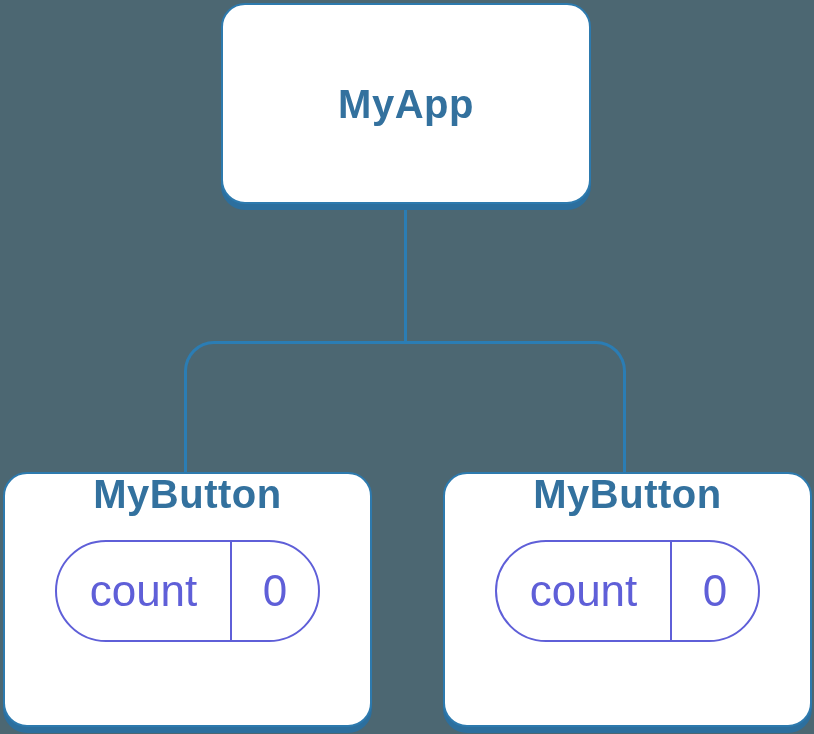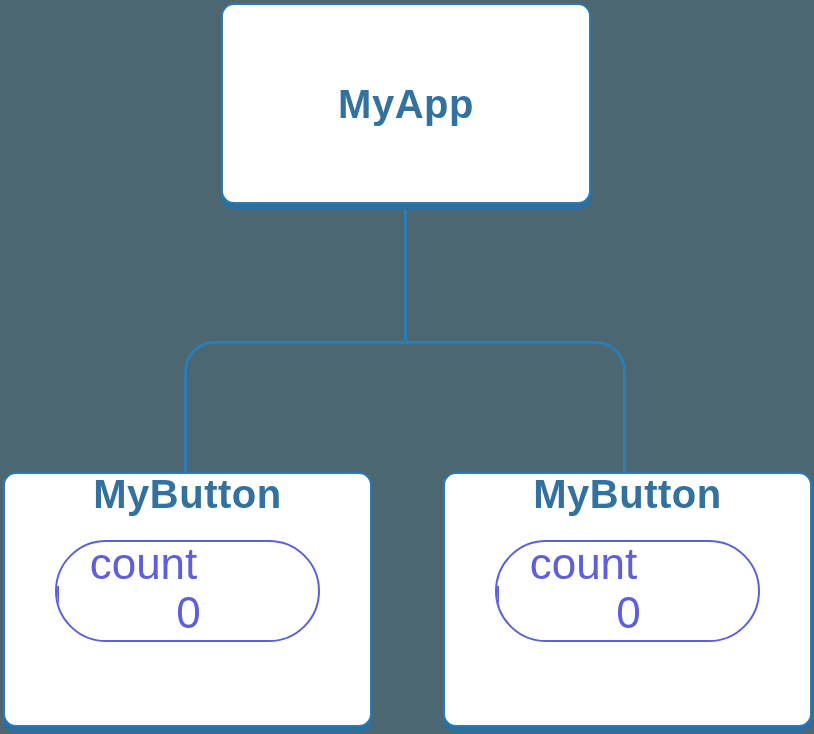--- a/index.html
+++ b/index.html
@@ -36,21 +36,21 @@
     border-bottom: none;
     border-radius: 30px 30px 0 0;
   }
 
   
   .node {
     position: absolute;
     box-sizing: border-box;
     background: var(--node-fill, #ffffff);
     border: 2px solid var(--node-border, #2d7aae);
-    border-radius: 13px;
+    border-radius: 24px;
     box-shadow: 0 6px 0 0 var(--node-shadow, #2c6f9e);
     display: flex;
     flex-direction: column;
     align-items: center;
   }
   .node-root {
     left: 221px;
     top: 3px;
     width: 370px;
     height: 201px;
@@ -77,21 +77,20 @@
     margin-top: 26px;
     width: 265px;
     height: 102px;
     box-sizing: border-box;
     border: 2px solid var(--state-accent, #5f5fd8);
     border-radius: 51px;
     background: var(--node-fill, #ffffff);
     display: flex;
     align-items: stretch;
     overflow: hidden;
-    flex-direction: column;
   }
   .pill-key-seg {
     width: 173px;
     display: flex;
     align-items: center;
     justify-content: center;
   }
   .pill-value-seg {
     flex: 1;
     border-left: 2px solid var(--state-accent, #5f5fd8);

